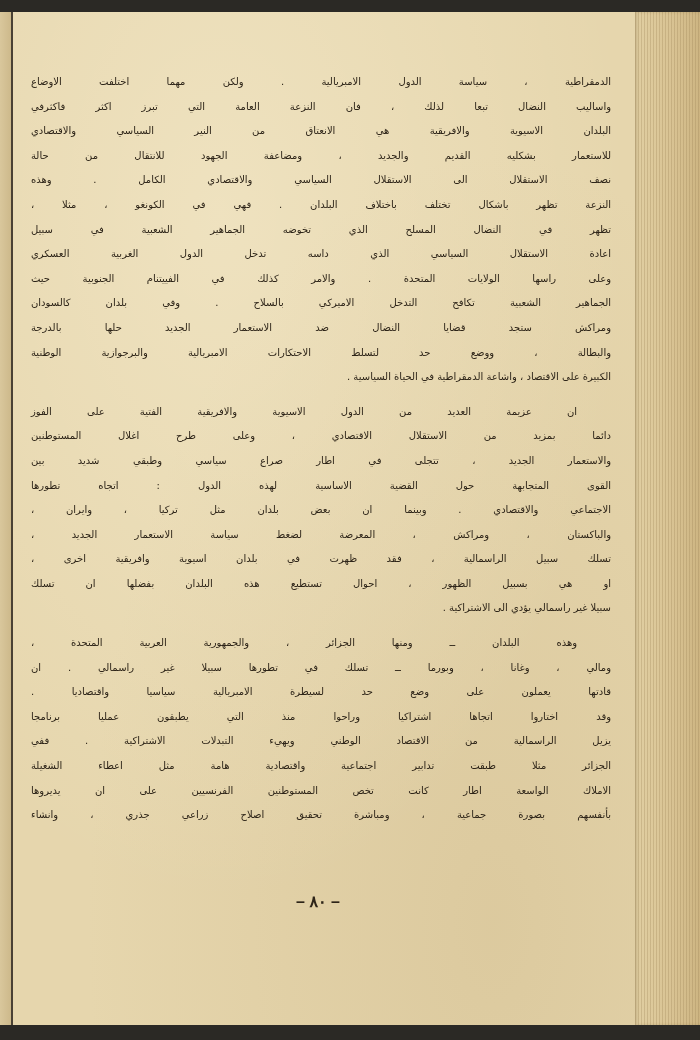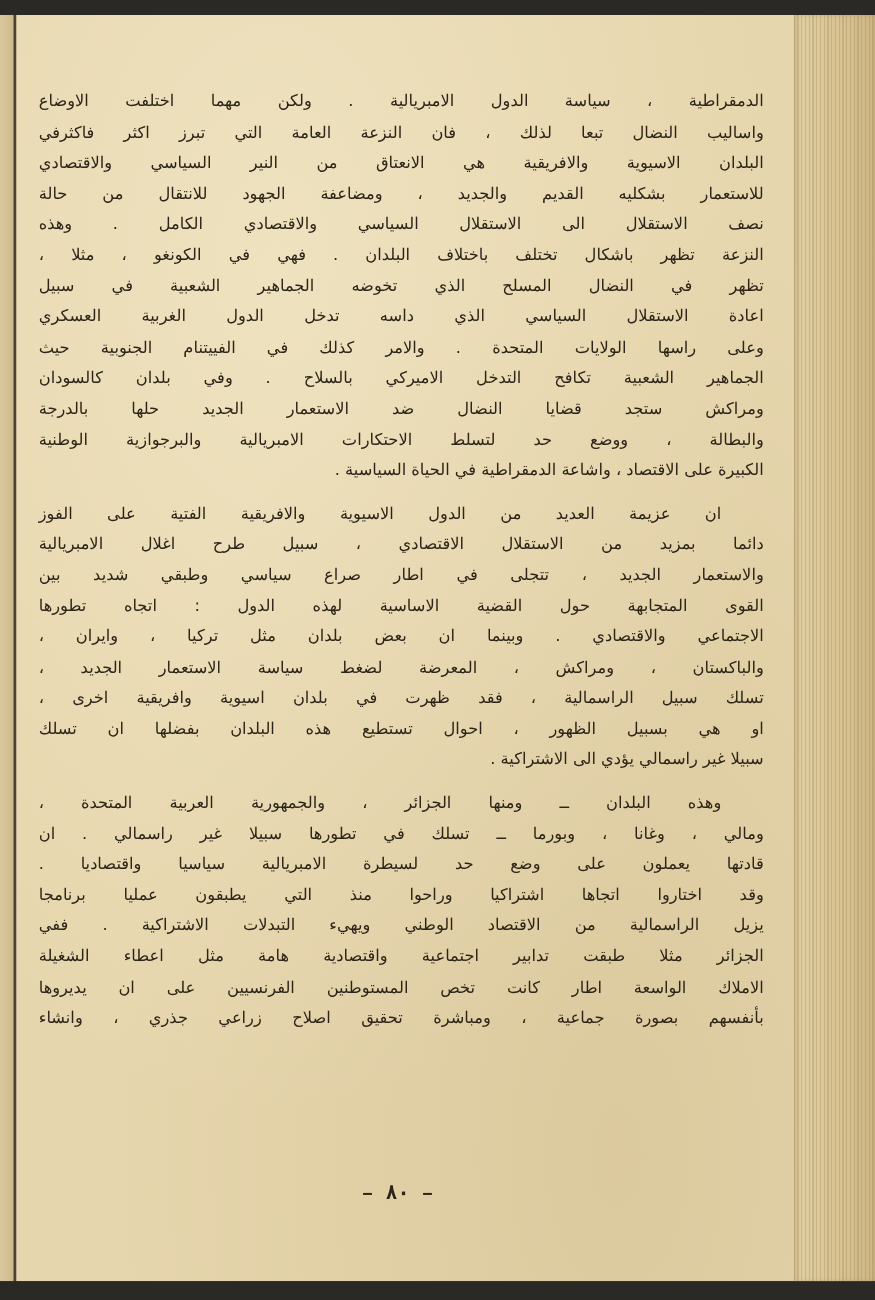--- a/index.html
+++ b/index.html
@@ -34,35 +34,35 @@
     background:
       repeating-linear-gradient(90deg, rgba(150,125,80,0.28) 0px, rgba(150,125,80,0.28) 1px, rgba(0,0,0,0) 1px, rgba(0,0,0,0) 3px),
       linear-gradient(90deg, #e1cfa2, #d8c292 60%, #cdb582);
     box-shadow: inset 2px 0 3px rgba(120,95,55,0.25);
   }
   .text-block {
     position:absolute; left:18px; top:58px; width:580px;
     direction:rtl; text-align:justify;
     color:#2d2418;
     font-family:"DejaVu Sans", sans-serif;
-    font-size:13px;
+    font-size:10px;
     line-height:24.6px;
   }
   .para {
     margin:0;
     text-align-last:right;
   }
   .para .line { display:block; text-align:justify; text-align-last:justify; white-space:nowrap; }
   .para .line.last { text-align-last:right; }
   .para-gap { height:10px; }
   .indent { padding-right:34px; }
   .page-number {
-    position:absolute; left:255px; top:932px; width:100px;
+    position:absolute; left:255px; top:880px; width:100px;
     text-align:center; direction:rtl;
-    font-family:Liberation Mono, monospace; font-weight:bold;
+    font-family:Liberation Sans, sans-serif; font-weight:bold;
     font-size:16px; color:#2d2418;
   }
 </style>
 </head>
 <body>
 
 <div class="scan-top"></div>
 <div class="left-edge"></div>
 
 <div class="page">
@@ -82,21 +82,21 @@
       <span class="line">وعلى راسها الولايات المتحدة . والامر كذلك في الفييتنام الجنوبية حيث</span>
       <span class="line">الجماهير الشعبية تكافح التدخل الاميركي بالسلاح . وفي بلدان كالسودان</span>
       <span class="line">ومراكش ستجد قضايا النضال ضد الاستعمار الجديد حلها بالدرجة</span>
       <span class="line">والبطالة ، ووضع حد لتسلط الاحتكارات الامبريالية والبرجوازية الوطنية</span>
       <span class="line last">الكبيرة على الاقتصاد ، واشاعة الدمقراطية في الحياة السياسية .</span>
     </div>
     <div class="para-gap"></div>
 
     <div class="para">
       <span class="line indent">ان عزيمة العديد من الدول الاسيوية والافريقية الفتية على الفوز</span>
-      <span class="line">دائما بمزيد من الاستقلال الاقتصادي ، سبيل طرح اغلال الامبريالية</span>
+      <span class="line">دائما بمزيد من الاستقلال الاقتصادي ، وعلى طرح اغلال المستوطنين</span>
       <span class="line">والاستعمار الجديد ، تتجلى في اطار صراع سياسي وطبقي شديد بين</span>
       <span class="line">القوى المتجابهة حول القضية الاساسية لهذه الدول : اتجاه تطورها</span>
       <span class="line">الاجتماعي والاقتصادي . وبينما ان بعض بلدان مثل تركيا ، وايران ،</span>
       <span class="line">والباكستان ، ومراكش ، المعرضة لضغط سياسة الاستعمار الجديد ،</span>
       <span class="line">تسلك سبيل الراسمالية ، فقد ظهرت في بلدان اسيوية وافريقية اخرى ،</span>
       <span class="line">او هي بسبيل الظهور ، احوال تستطيع هذه البلدان بفضلها ان تسلك</span>
       <span class="line last">سبيلا غير راسمالي يؤدي الى الاشتراكية .</span>
     </div>
     <div class="para-gap"></div>
 

